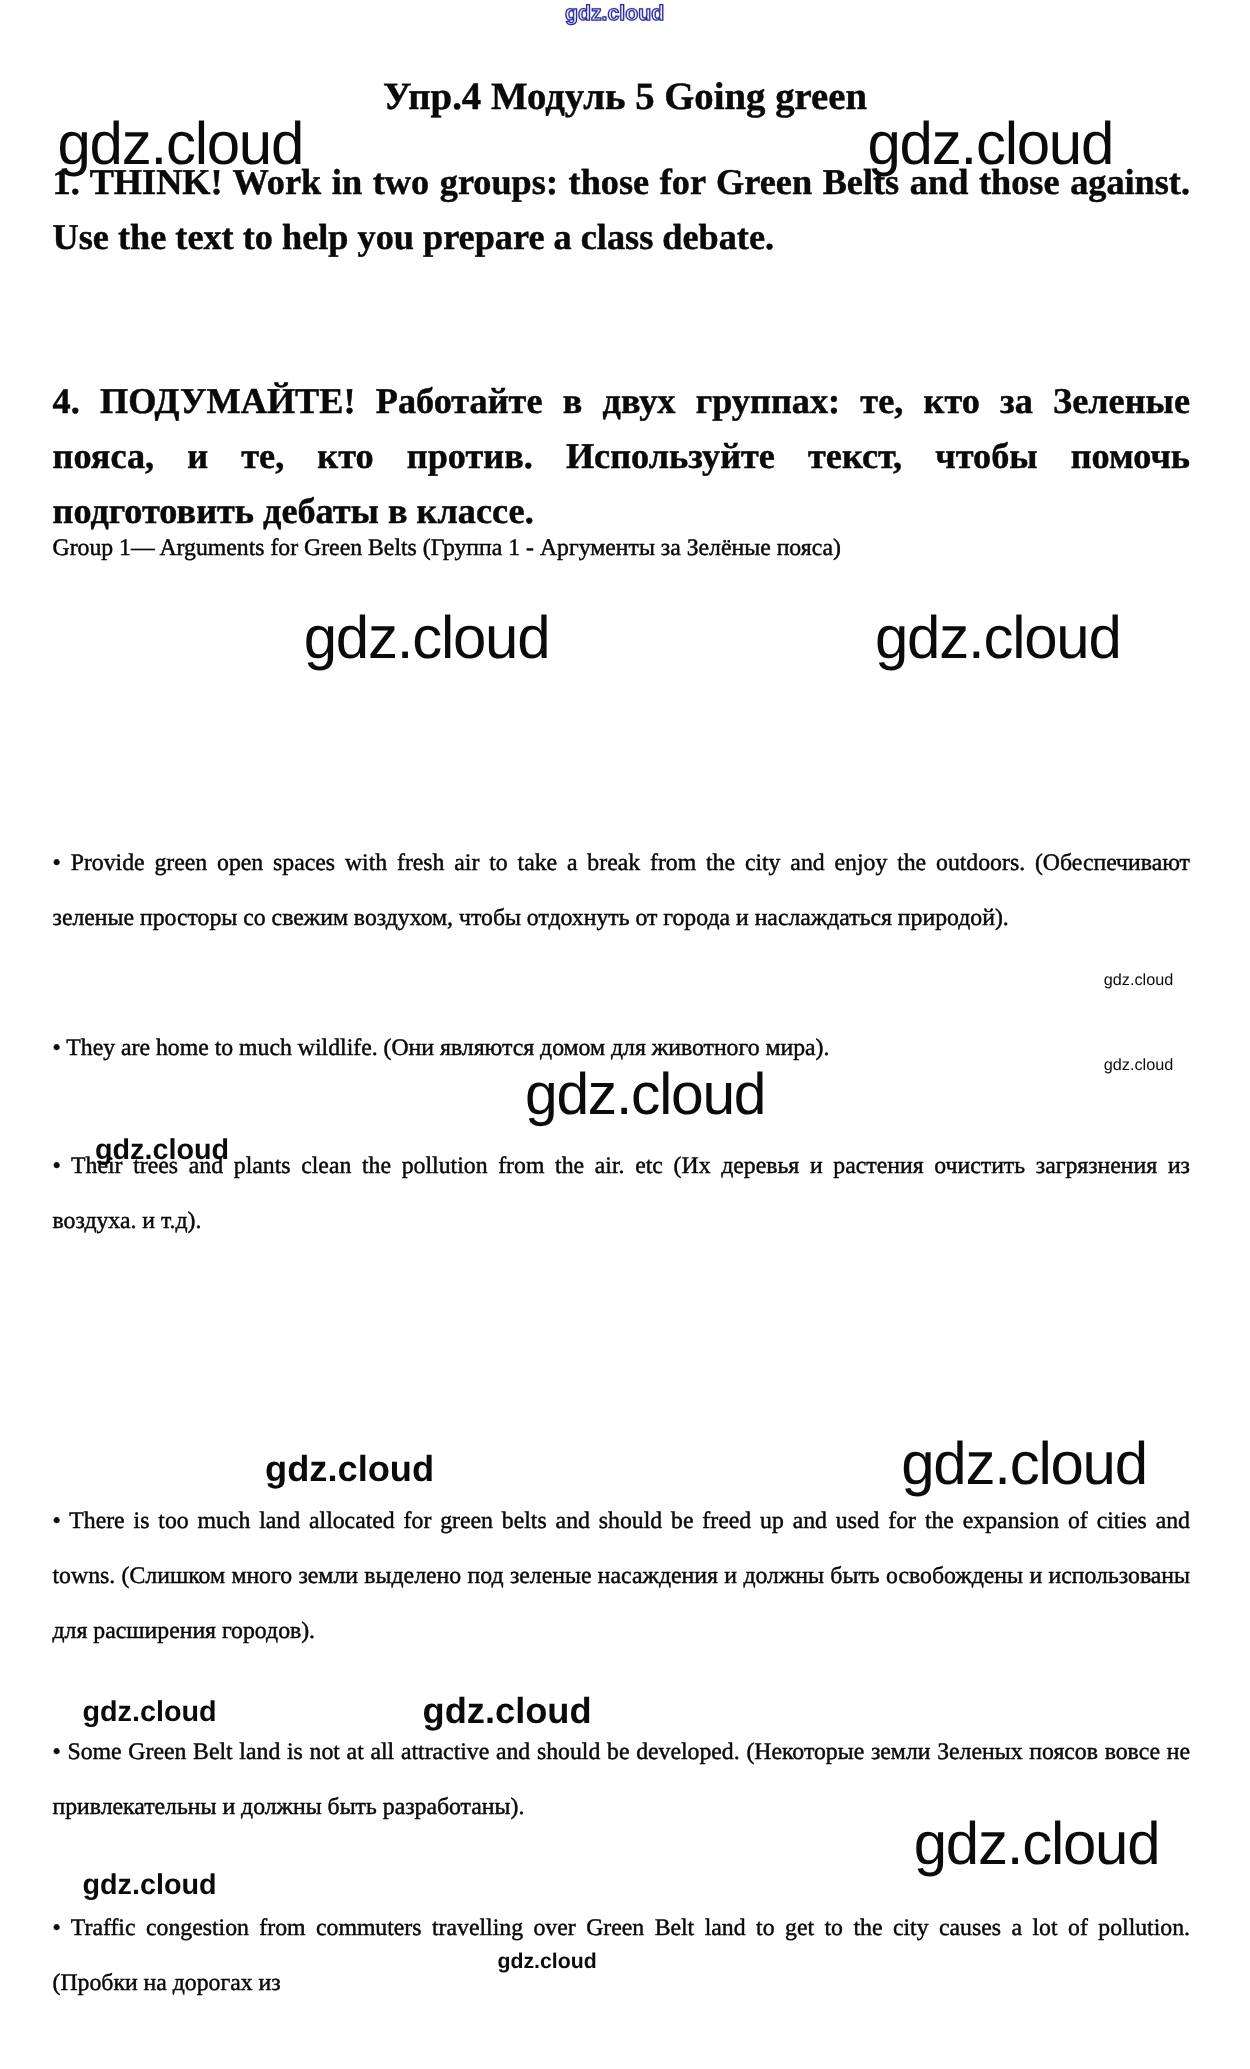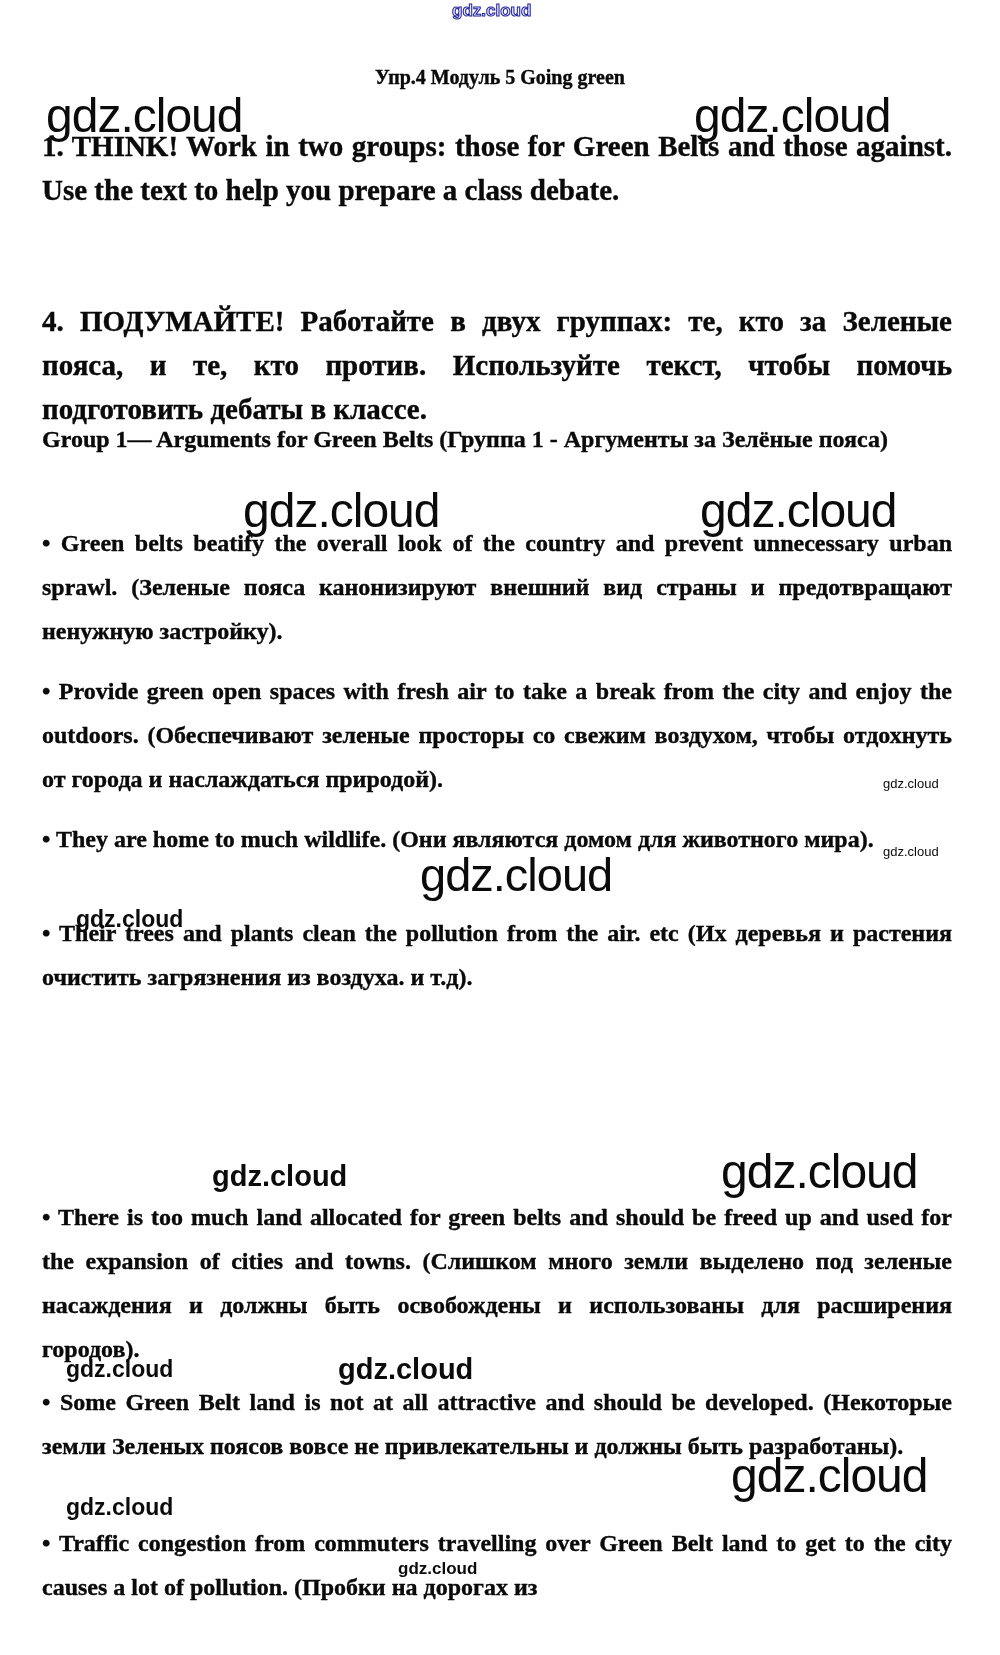--- a/index.html
+++ b/index.html
@@ -21,36 +21,36 @@
   }
   .para {
     position: absolute;
     left: 42px;
     width: 910px;
     text-align: justify;
     -webkit-text-stroke: 0.35px #000;
     margin: 0;
   }
   .reg {
-    font-size: 24px;
+    font-size: 19px;
     line-height: 44px;
-    font-weight: bold;
+    font-weight: normal;
   }
   .bold {
     font-size: 29px;
     line-height: 44px;
     font-weight: bold;
   }
   .title {
     position: absolute;
     left: 0;
     top: 60px;
     width: 1000px;
     text-align: center;
-    font-size: 20px;
+    font-size: 31px;
     line-height: 34px;
     font-weight: bold;
     -webkit-text-stroke: 0.35px #000;
     margin: 0;
   }
   
   .wm {
     position: absolute;
     font-family: "Liberation Sans", "DejaVu Sans", sans-serif;
     color: #0b0b0b;
@@ -92,21 +92,20 @@
 <main class="doc-page">
 
   <h1 class="title">Упр.4 Модуль 5 Going green</h1>
 
   <p class="para bold" style="top:124px;">1. THINK! Work in two groups: those for Green Belts and those against. Use the text to help you prepare a class debate.</p>
 
   <p class="para bold" style="top:264px;margin-top:35px;">4. ПОДУМАЙТЕ! Работайте в двух группах: те, кто за Зеленые пояса, и те, кто против. Используйте текст, чтобы помочь подготовить дебаты в классе.</p>
 
   <p class="para reg" style="top:417px;">Group 1— Arguments for Green Belts (Группа 1 - Аргументы за Зелёные пояса)</p>
 
-  <p class="para reg" style="top:521px;">• Green belts beatify the overall look of the country and prevent unnecessary urban sprawl. (Зеленые пояса канонизируют внешний вид страны и предотвращают ненужную застройку).</p>
   <p class="para reg" style="top:669px;">• Provide green open spaces with fresh air to take a break from the city and enjoy the outdoors. (Обеспечивают зеленые просторы со свежим воздухом, чтобы отдохнуть от города и наслаждаться природой).</p>
   <p class="para reg" style="top:911px;">• Their trees and plants clean the pollution from the air. etc (Их деревья и растения очистить загрязнения из воздуха. и т.д).</p>
   <p class="para reg" style="top:817px;">• They are home to much wildlife. (Они являются домом для животного мира).</p>
 
 
   <p class="para reg" style="top:1195px;">• There is too much land allocated for green belts and should be freed up and used for the expansion of cities and towns. (Слишком много земли выделено под зеленые насаждения и должны быть освобождены и использованы для расширения городов).</p>
   <p class="para reg" style="top:1380px;">• Some Green Belt land is not at all attractive and should be developed. (Некоторые земли Зеленых поясов вовсе не привлекательны и должны быть разработаны).</p>
   <p class="para reg" style="top:1521px;">• Traffic congestion from commuters travelling over Green Belt land to get to the city causes a lot of pollution. (Пробки на дорогах из</p>
 
   <div class="wm wm-outline" style="left:452px; top:2px;">gdz.cloud</div>

